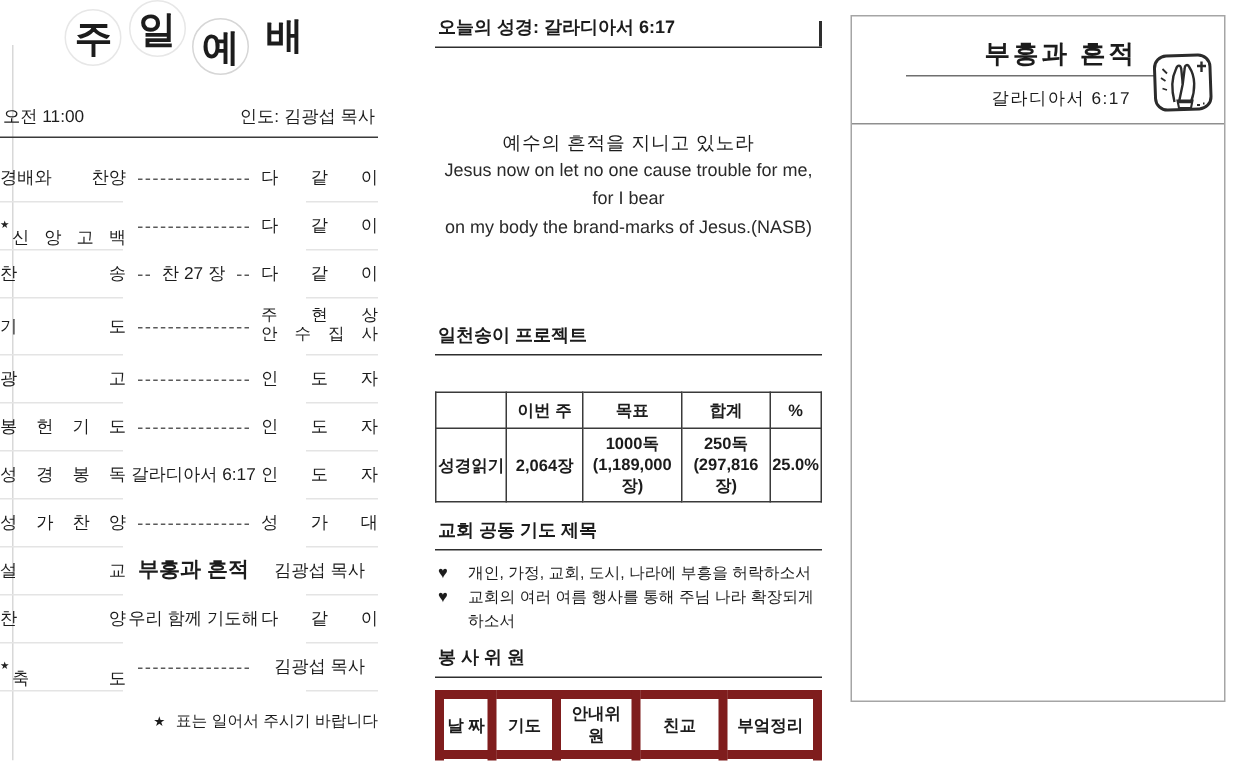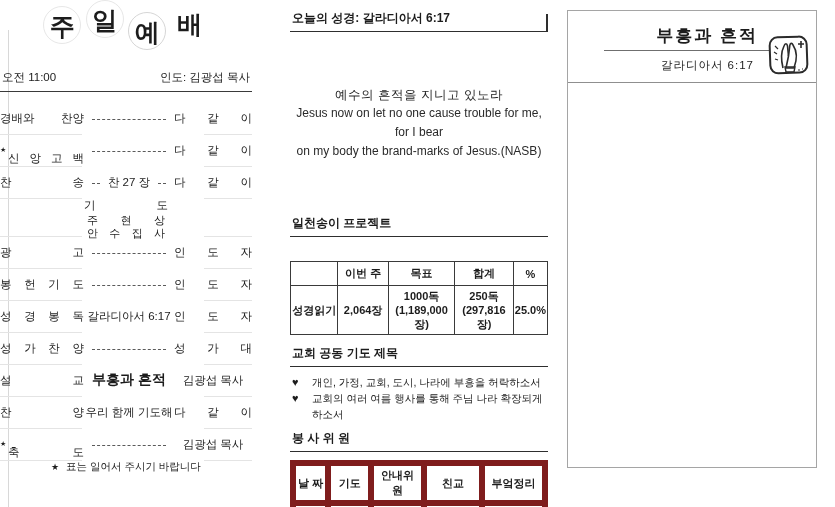--- a/index.html
+++ b/index.html
@@ -11,34 +11,34 @@
   .col-left { position:absolute; left:0; top:4px; width:252px; }
   .title-block { text-align:center; margin:4px 0 6px 0; height:56px; }
   .title-char { display:inline-block; font-size:25px; font-weight:bold; width:38px; height:38px; line-height:38px; border-radius:50%; position:relative; letter-spacing:0; }
   .tc1 { border:1px solid #e7e7e7; top:-2px; }
   .tc2 { border:1px solid #e7e7e7; top:-8px; }
   .tc3 { border:1px solid #d6d6d6; top:4px; }
   .tc4 { top:-4px; }
   .time-row { display:flex; justify-content:space-between; font-size:11.5px; padding:0 2px 6px 2px; border-bottom:1.5px solid #3a3a3a; }
   .svc-list { margin-top:10px; }
   .svc-row { position:relative; display:flex; align-items:center; height:32px; font-size:11.5px; }
-  .svc-row.tall { height:38px;flex-direction:column; }
+  .svc-row.tall { height:38px; }
   .svc-row::before { content:''; position:absolute; left:0; bottom:-1px; width:82px; border-bottom:1px solid #e4e4e4; }
   .svc-row::after  { content:''; position:absolute; right:0; bottom:-1px; width:48px; border-bottom:1px solid #e4e4e4; }
   .svc-star { width:8px; font-size:7px; color:#222; flex:none; }
   .svc-label { width:84px; text-align:justify; text-align-last:justify; flex:none; white-space:nowrap; }
   .svc-label.after-star { width:76px;margin-top:16px; }
   .dash { flex:1; border-bottom:1px dashed #5a5a5a; margin:0 8px; transform:translateY(1px); }
   .svc-center { text-align:center; white-space:nowrap; }
   .svc-center.flexc { flex:1; }
   .svc-center.bold { font-weight:bold; font-size:14px; }
   .svc-right { width:78px; flex:none; text-align:justify; text-align-last:justify; white-space:nowrap; }
   .svc-right.two-line { line-height:13px; font-size:11px; }
   .svc-right.wide { text-align:center; text-align-last:center; }
-  .footnote { text-align:center; font-size:10.5px; }
+  .footnote { margin-top:14px; text-align:right; font-size:10.5px; }
   .footnote .star { font-size:9px; margin-right:4px; }
 
   
   .col-mid { position:absolute; left:290px; top:8px; width:258px; }
   .mid-header { position:relative; font-size:12px; font-weight:bold; padding:2px 2px 4px 2px; border-bottom:1.5px solid #2e2e2e; }
   .mid-header::after { content:''; position:absolute; right:0; bottom:0; height:17px; border-right:2px solid #2e2e2e; }
   .verse { margin-top:54px; text-align:center; }
   .verse .kr { font-size:12.5px; line-height:18px; letter-spacing:0.5px; }
   .verse .en { font-size:12px; line-height:19px; color:#2a2a2a; }
   .sec-title { font-size:12px; font-weight:bold; padding:2px 2px 4px 2px; border-bottom:1.5px solid #2e2e2e; }

